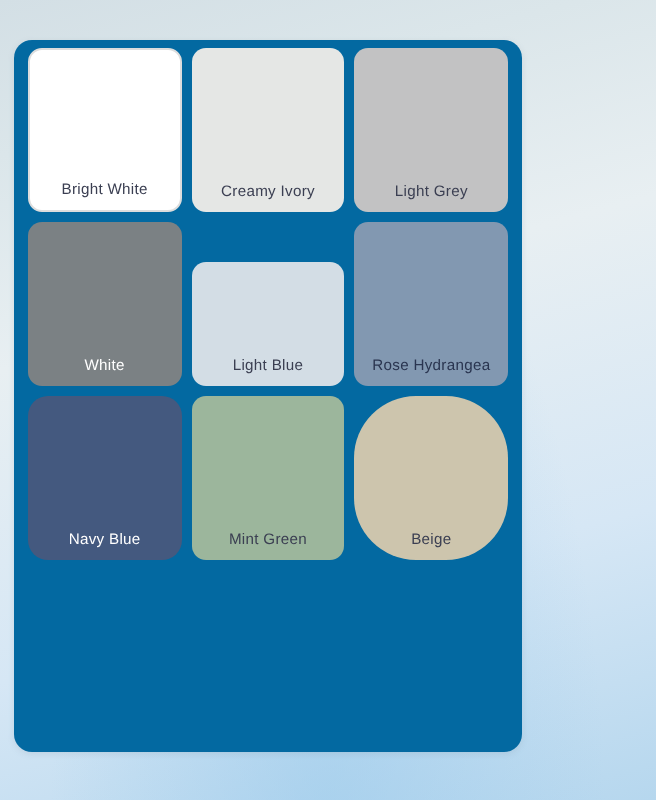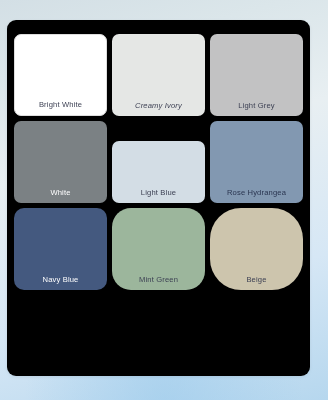--- a/index.html
+++ b/index.html
@@ -21,27 +21,27 @@
   #backdrop:after {
     content: "";
     position: absolute;
     inset: 0;
     background: radial-gradient(ellipse at 50% 105%, rgba(150,200,235,0.55) 0%, rgba(150,200,235,0.0) 60%);
   }
   #palette-card {
     position: absolute;
     left: 7px;
     top: 20px;
-    width: 303px;
+    width: 254px;
     height: 356px;
-    background: #000000;
+    background: #0369a1;
     border-radius: 9px;
     box-shadow: 0 1px 3px rgba(120,140,155,0.18);
     box-sizing: border-box;
-    padding: 14px 7px;
+    padding: 4px 7px;
   }
   #swatch-grid {
     display: grid;
     grid-template-columns: repeat(3, 1fr);
     grid-auto-rows: 82px;
     column-gap: 5px;
     row-gap: 5px;
     width: 100%;
   }
   .swatch {
@@ -70,37 +70,37 @@
 <body>
 
 <div id="backdrop"></div>
 
 <div id="palette-card">
   <div id="swatch-grid">
       <div class="swatch has-border" style="background: rgb(255, 255, 255);">
         <span class="swatch-label" style="color: rgb(59, 63, 82);">Bright White</span>
       </div>
       <div class="swatch" style="background: rgb(229, 231, 229);">
-        <span class="swatch-label" style="color: rgb(59, 63, 82); font-style: italic;">Creamy Ivory</span>
+        <span class="swatch-label" style="color: rgb(59, 63, 82);">Creamy Ivory</span>
       </div>
       <div class="swatch" style="background: rgb(194, 194, 195);">
         <span class="swatch-label" style="color: rgb(59, 63, 82);">Light Grey</span>
       </div>
       <div class="swatch" style="background: rgb(123, 129, 132);">
         <span class="swatch-label" style="color: rgb(255, 255, 255);">White</span>
       </div>
       <div class="swatch" style="background: rgb(211, 221, 229); margin-top: 20px;">
         <span class="swatch-label" style="color: rgb(59, 63, 82);">Light Blue</span>
       </div>
       <div class="swatch" style="background: rgb(130, 152, 177);">
         <span class="swatch-label" style="color: rgb(42, 53, 80);">Rose Hydrangea</span>
       </div>
       <div class="swatch" style="background: rgb(68, 89, 127); border-radius: 10px;">
         <span class="swatch-label" style="color: rgb(255, 255, 255);">Navy Blue</span>
       </div>
-      <div class="swatch" style="background: rgb(156, 182, 156); border-radius: 19px;">
+      <div class="swatch" style="background: rgb(156, 182, 156);">
         <span class="swatch-label" style="color: rgb(59, 63, 82);">Mint Green</span>
       </div>
       <div class="swatch" style="background: rgb(205, 197, 173); border-radius: 31px;">
         <span class="swatch-label" style="color: rgb(59, 63, 82);">Beige</span>
       </div>
     </div>
 </div>
 
 </body></html>

